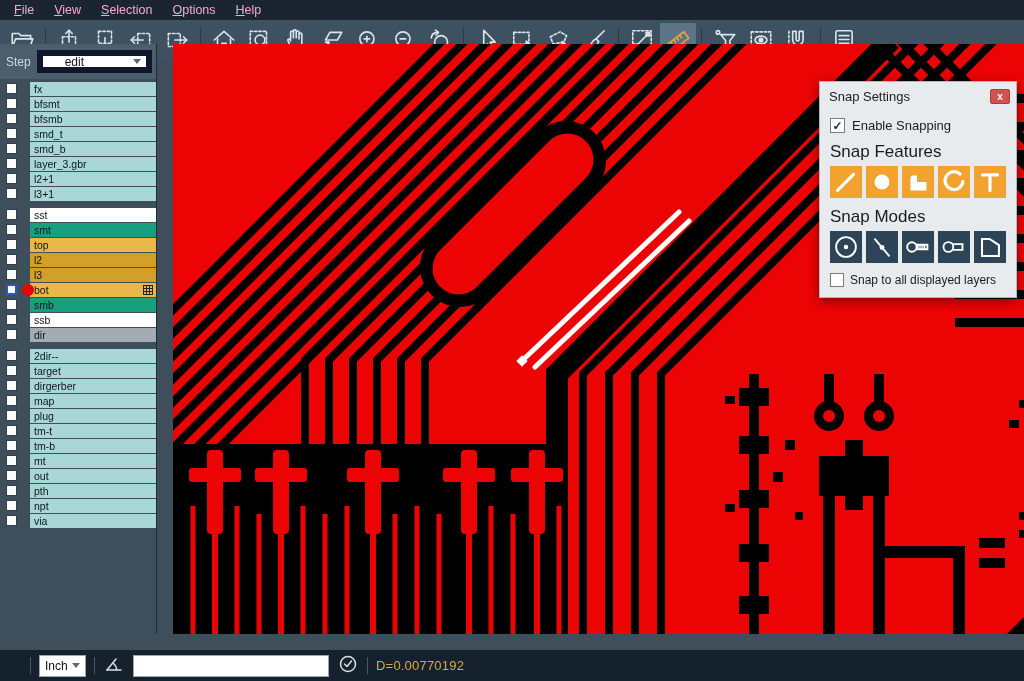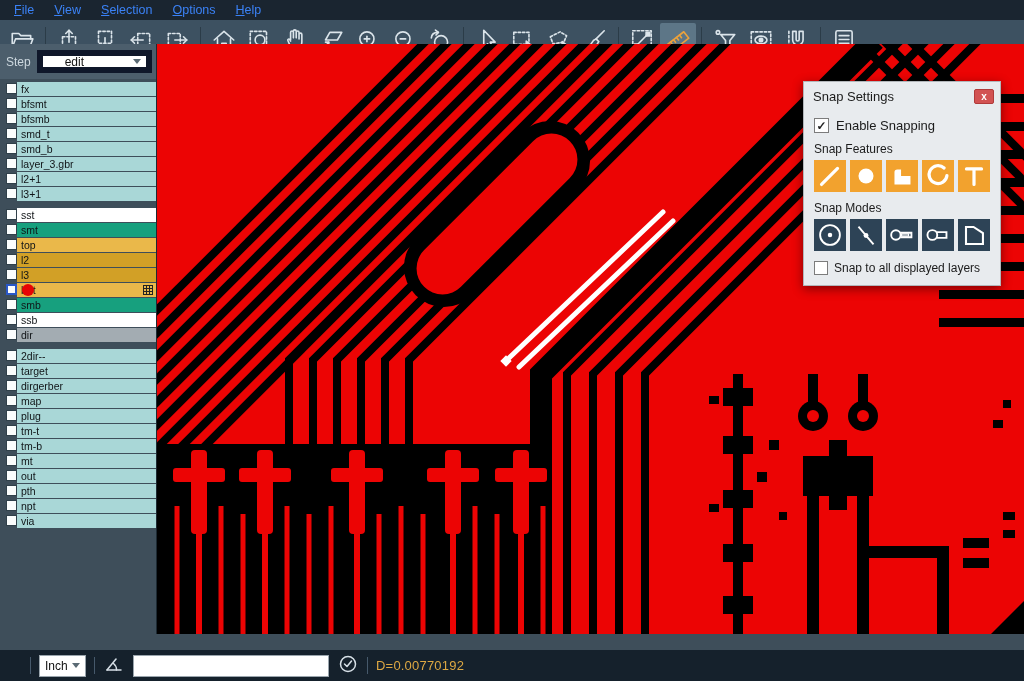--- a/index.html
+++ b/index.html
@@ -2,21 +2,21 @@
 <html><head>
 <meta charset="utf-8">
 <style>
   * { margin:0; padding:0; box-sizing:border-box; }
   html,body { width:1024px; height:681px; overflow:hidden; }
   body { font-family:"Liberation Sans", sans-serif; }
   #app { position:relative; width:1024px; height:681px; background:#3e4e5a; }
 
   
   .menubar { height:20px; background:#1a2530; display:flex; align-items:center; padding-left:4px; }
-  .menu-item { color:#3b82f6; font-size:12.5px; padding:2px 10px; cursor:default; }
+  .menu-item { color:#f9a8d4; font-size:12.5px; padding:2px 10px; cursor:default; }
   .menu-item::first-letter { text-decoration:underline; }
 
   
   .toolbar { height:40px; background:#3d5161; display:flex; align-items:center; padding-left:4px; }
   .tbtn { width:36px; height:34px; display:flex; align-items:center; justify-content:center; border-radius:2px; }
   .tbtn.active { background:#5d7687; }
   .tbtn svg { stroke:#dbe4ea; fill:none; stroke-width:1.5; stroke-linejoin:round; stroke-linecap:round; }
   .tsep { width:1px; height:26px; background:#2b3c48; margin:0 5px; }
 
   
@@ -27,49 +27,49 @@
   .step-row { height:35px; background:#4c5e6c; display:flex; align-items:center; padding:0 4px 0 6px; }
   .step-label { color:#cdd8df; font-size:12px; margin-right:6px; }
   .step-select { flex:1; height:23px; background:#fff; border:6px solid #0f172a; display:flex; align-items:center; font-size:12px; color:#111; padding-left:22px; }
   .step-select .grow { flex:1; }
   .chev { width:0; height:0; border-left:4px solid transparent; border-right:4px solid transparent; border-top:5px solid #5a6a74; margin-right:5px; }
   .layer-list { padding-top:3px; }
   .lgroup-gap { height:6px; }
   .lrow { position:relative; height:14px; margin-bottom:1px; display:flex; align-items:stretch; }
   .cb { width:11px; height:11px; background:#fbfdfd; border:1.5px solid #30404a; margin:1px 0 0 6px; flex:none; }
   .cb.cb-active { border:2px solid #2a58c8; }
-  .lname { flex:1; font-size:10.5px; line-height:14px; color:#101417; padding-left:4px; white-space:nowrap; overflow:hidden; }
+  .lname { flex:1; margin-left:13px; font-size:10.5px; line-height:14px; color:#101417; padding-left:4px; white-space:nowrap; overflow:hidden; }
   .tone-teal  { background:#a9d7d7; }
   .tone-white { background:#ffffff; }
   .tone-green { background:#17a07e; }
   .tone-amber { background:#eab84a; }
   .tone-gold  { background:#d2a026; }
   .tone-gray  { background:#a3acb2; }
   .active-dot { position:absolute; left:22px; top:1px; width:12px; height:12px; border-radius:50%; background:#e80404; z-index:2; }
   .grid-ic { position:absolute; right:3px; top:2px; }
   .side-bottom { flex:1; background:#5f7888; display:flex; flex-direction:column; justify-content:flex-end; padding:0 6px 5px 6px; }
   .xy-block { border-top:1px solid rgba(255,255,255,.3); padding-top:5px; }
   .xy-line { color:#f2f6f8; font-size:13px; line-height:19px; }
 
   
-  .canvas { position:relative; flex:1; background:#3b82f6; overflow:hidden; }
+  .canvas { position:relative; flex:1; background:#3b82f6; overflow:hidden;margin-left:16px; }
   .canvas svg.art { display:block; }
 
   
   .dialog { position:absolute; left:646px; top:37px; width:198px; background:#e8ebee; border:1px solid #b2b6ba; box-shadow:0 3px 10px rgba(0,0,0,.45); z-index:5; }
   .dlg-title { height:28px; display:flex; align-items:center; padding:0 6px 0 9px; }
   .dlg-title .t { flex:1; font-size:13px; color:#1b1b1b; }
   .dlg-close { width:20px; height:15px; background:#d25252; border:1px solid #b03a3a; border-radius:2px; color:#fff; font-size:10px; line-height:13px; text-align:center; font-weight:bold; }
   .dlg-body { padding:4px 10px 10px 10px; }
   .chk-row { display:flex; align-items:center; margin-top:4px; }
   .chk { width:15px; height:15px; background:#fff; border:1px solid #7c7c7c; font-size:12px; line-height:14px; text-align:center; color:#222; font-weight:bold; flex:none; }
   .chk-label { font-size:13px; color:#1b1b1b; margin-left:7px; }
   .chk-row.small .chk { width:14px; height:14px; }
   .chk-row.small .chk-label { font-size:12px; margin-left:6px; }
-  .sec-label { font-size:12px; color:#1b1b1b; margin:9px 0 4px 0; }
+  .sec-label { font-size:17px; color:#1b1b1b; margin:9px 0 4px 0; }
   .btn-strip { display:flex; gap:4px; }
   .sqbtn { width:32px; height:32px; display:flex; align-items:center; justify-content:center; }
   .sqbtn.orange { background:#f2a22e; }
   .sqbtn.navy { background:#2d4356; }
   .dlg-close-btn { margin-top:9px; width:100%; height:23px; background:linear-gradient(#f8f8f8,#dcdcdc); border:1px solid #8f8f8f; font-size:13px; color:#111; font-family:"Liberation Sans", sans-serif; }
 
   
   .statusbar { position:absolute; bottom:0; left:0; width:1024px; height:31px; background:#15212c; display:flex; align-items:center; padding-left:22px; }
   .ssep { width:1px; height:17px; background:#46596b; margin:0 8px; }
   .unit-select { width:47px; height:22px; background:#fff; border:1px solid #9aa5ad; display:flex; align-items:center; font-size:12px; color:#111; padding-left:5px; }

